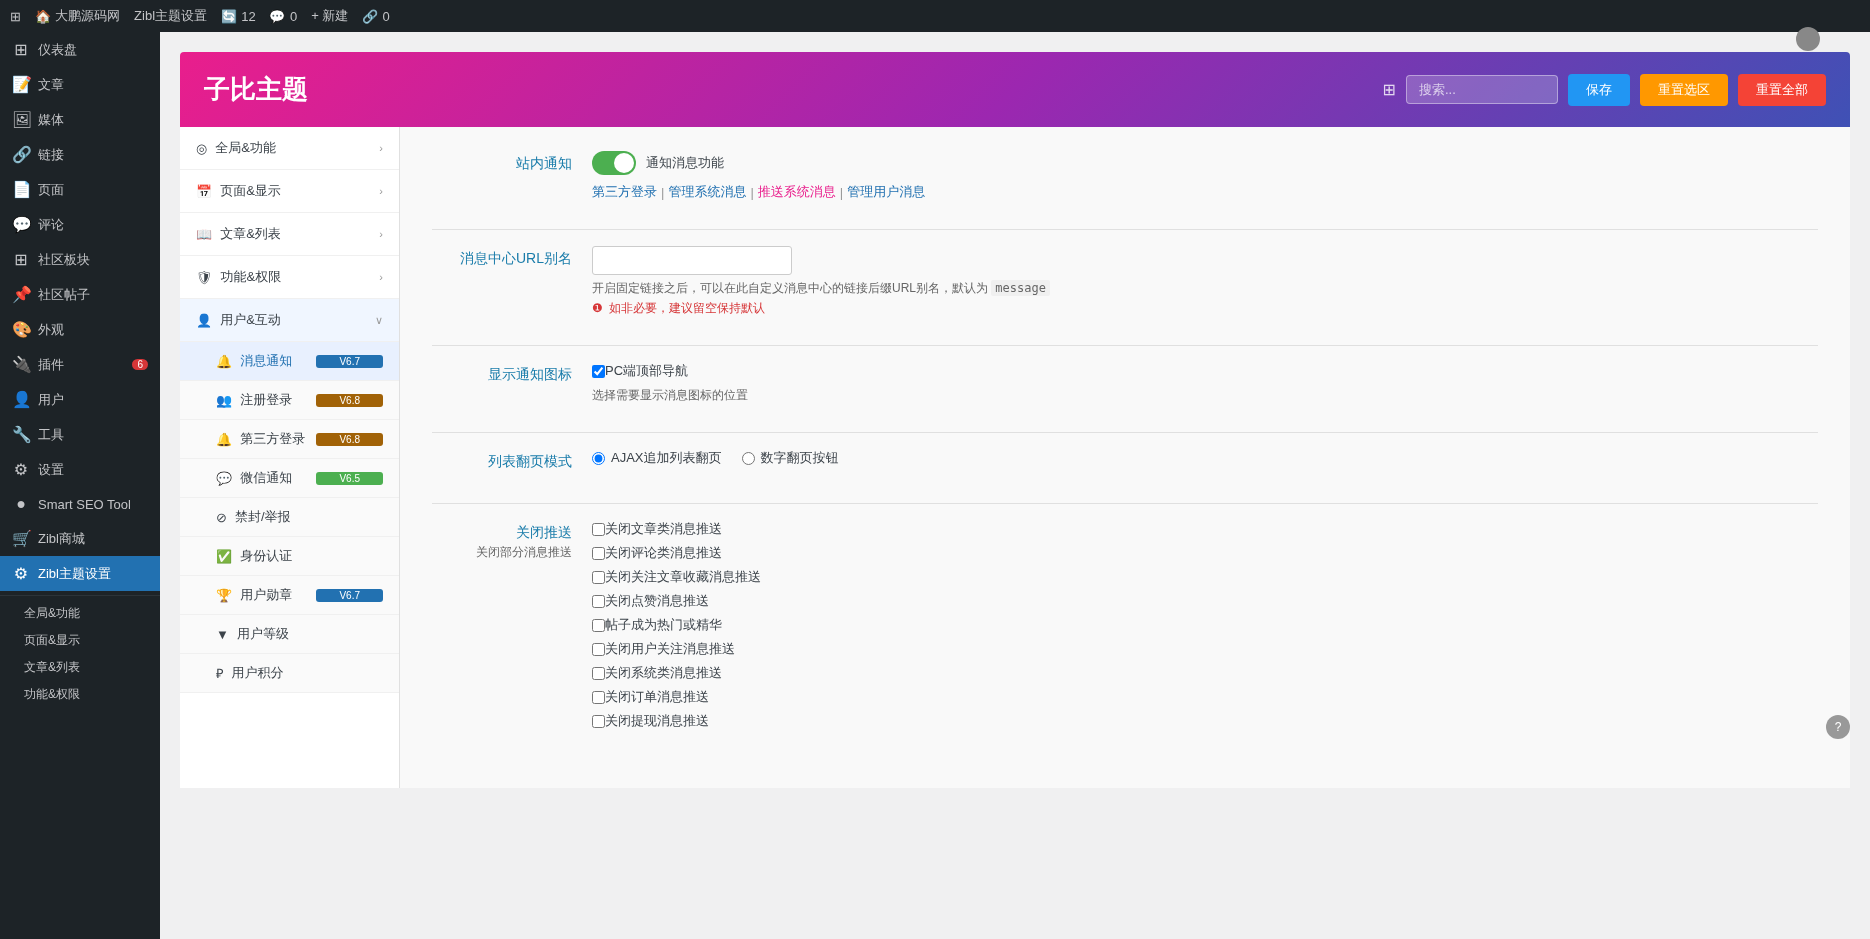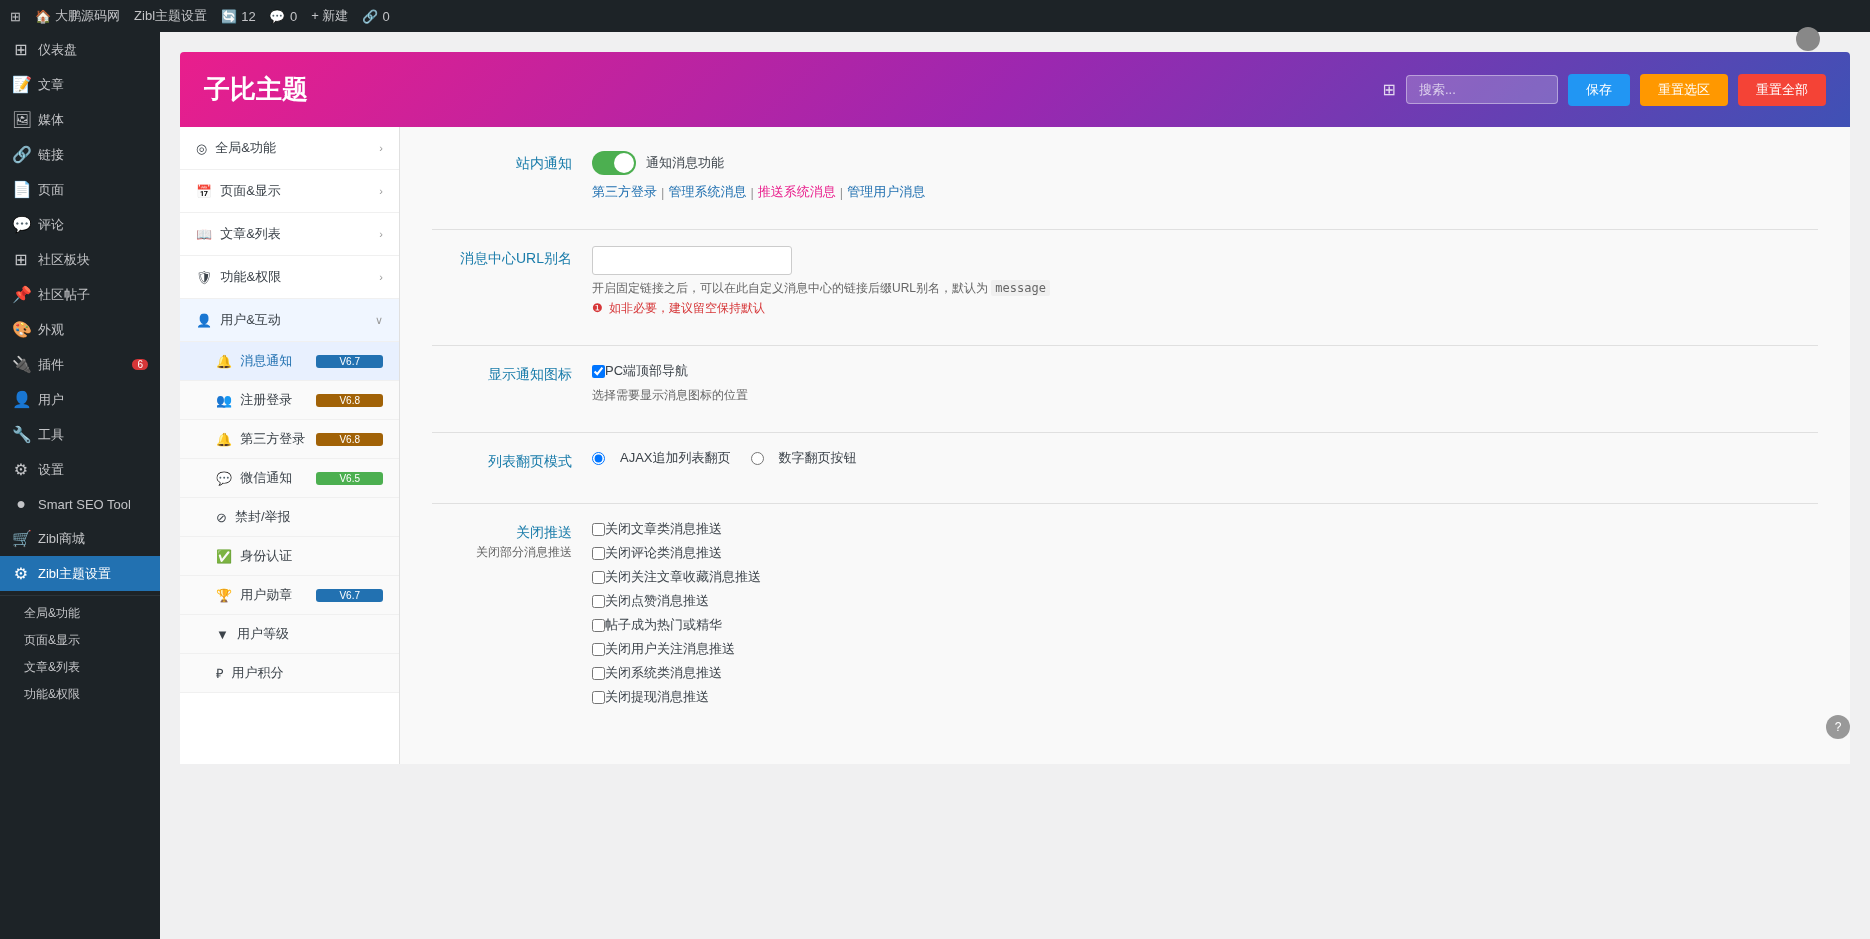--- a/index.html
+++ b/index.html
@@ -215,21 +215,21 @@
     }
     .hint-text { color: #666; font-size: 12px; margin-top: 4px; line-height: 1.5; }
     .hint-code { background: #f0f0f0; padding: 1px 4px; border-radius: 2px; font-family: monospace; }
     .warning-text { color: #d63638; font-size: 12px; margin-top: 3px; }
     .warning-icon { color: #d63638; margin-right: 3px; }
 
     .checkbox-row { display: flex; align-items: center; margin-bottom: 6px; font-size: 13px; }
     .checkbox-row input[type="checkbox"] { cursor: pointer; }
 
     .radio-row { display: flex; align-items: center; gap: 20px; margin-bottom: 8px; }
-    .radio-option { display: flex; align-items: center; gap: 15px; font-size: 13px; cursor: pointer; }
+    .radio-option { display: flex; align-items: center; gap: 6px; font-size: 13px; cursor: pointer; }
 
     .settings-sub-label { color: #666; font-size: 12px; margin-top: 2px; }
 
     .divider { border: none; border-top: 1px solid #e0e0e0; margin: 16px 0; }
     .help-icon {
       position: fixed;
       right: 20px;
       bottom: 200px;
       background: #999;
       color: #fff;
@@ -575,20 +575,24 @@
           <div class="checkbox-row">
             <input type="checkbox" style="">
             <span>关闭用户关注消息推送</span>
           </div>
           <div class="checkbox-row">
             <input type="checkbox" style="">
             <span>关闭系统类消息推送</span>
           </div>
           <div class="checkbox-row">
             <input type="checkbox" style="">
+            <span>关闭订单消息推送</span>
+          </div>
+          <div class="checkbox-row">
+            <input type="checkbox" style="">
             <span>关闭提现消息推送</span>
           </div>
         </div>
       </div>
 
     </div>
   </div>
 </div>
 
 <div class="help-icon">?</div>

